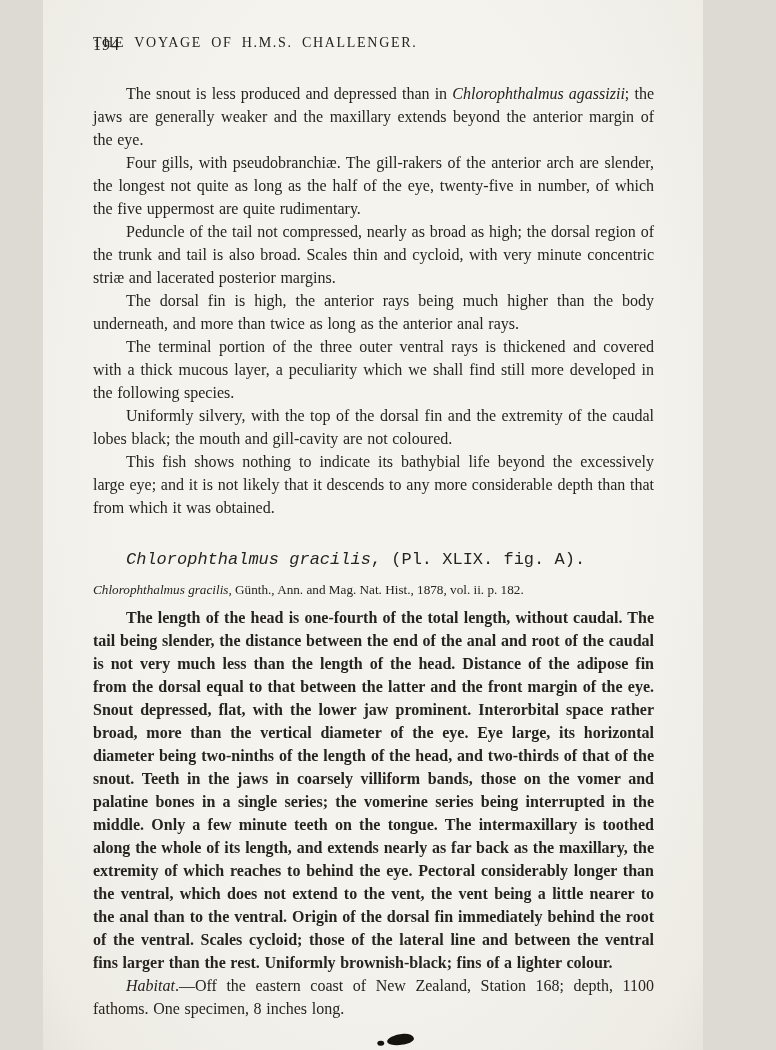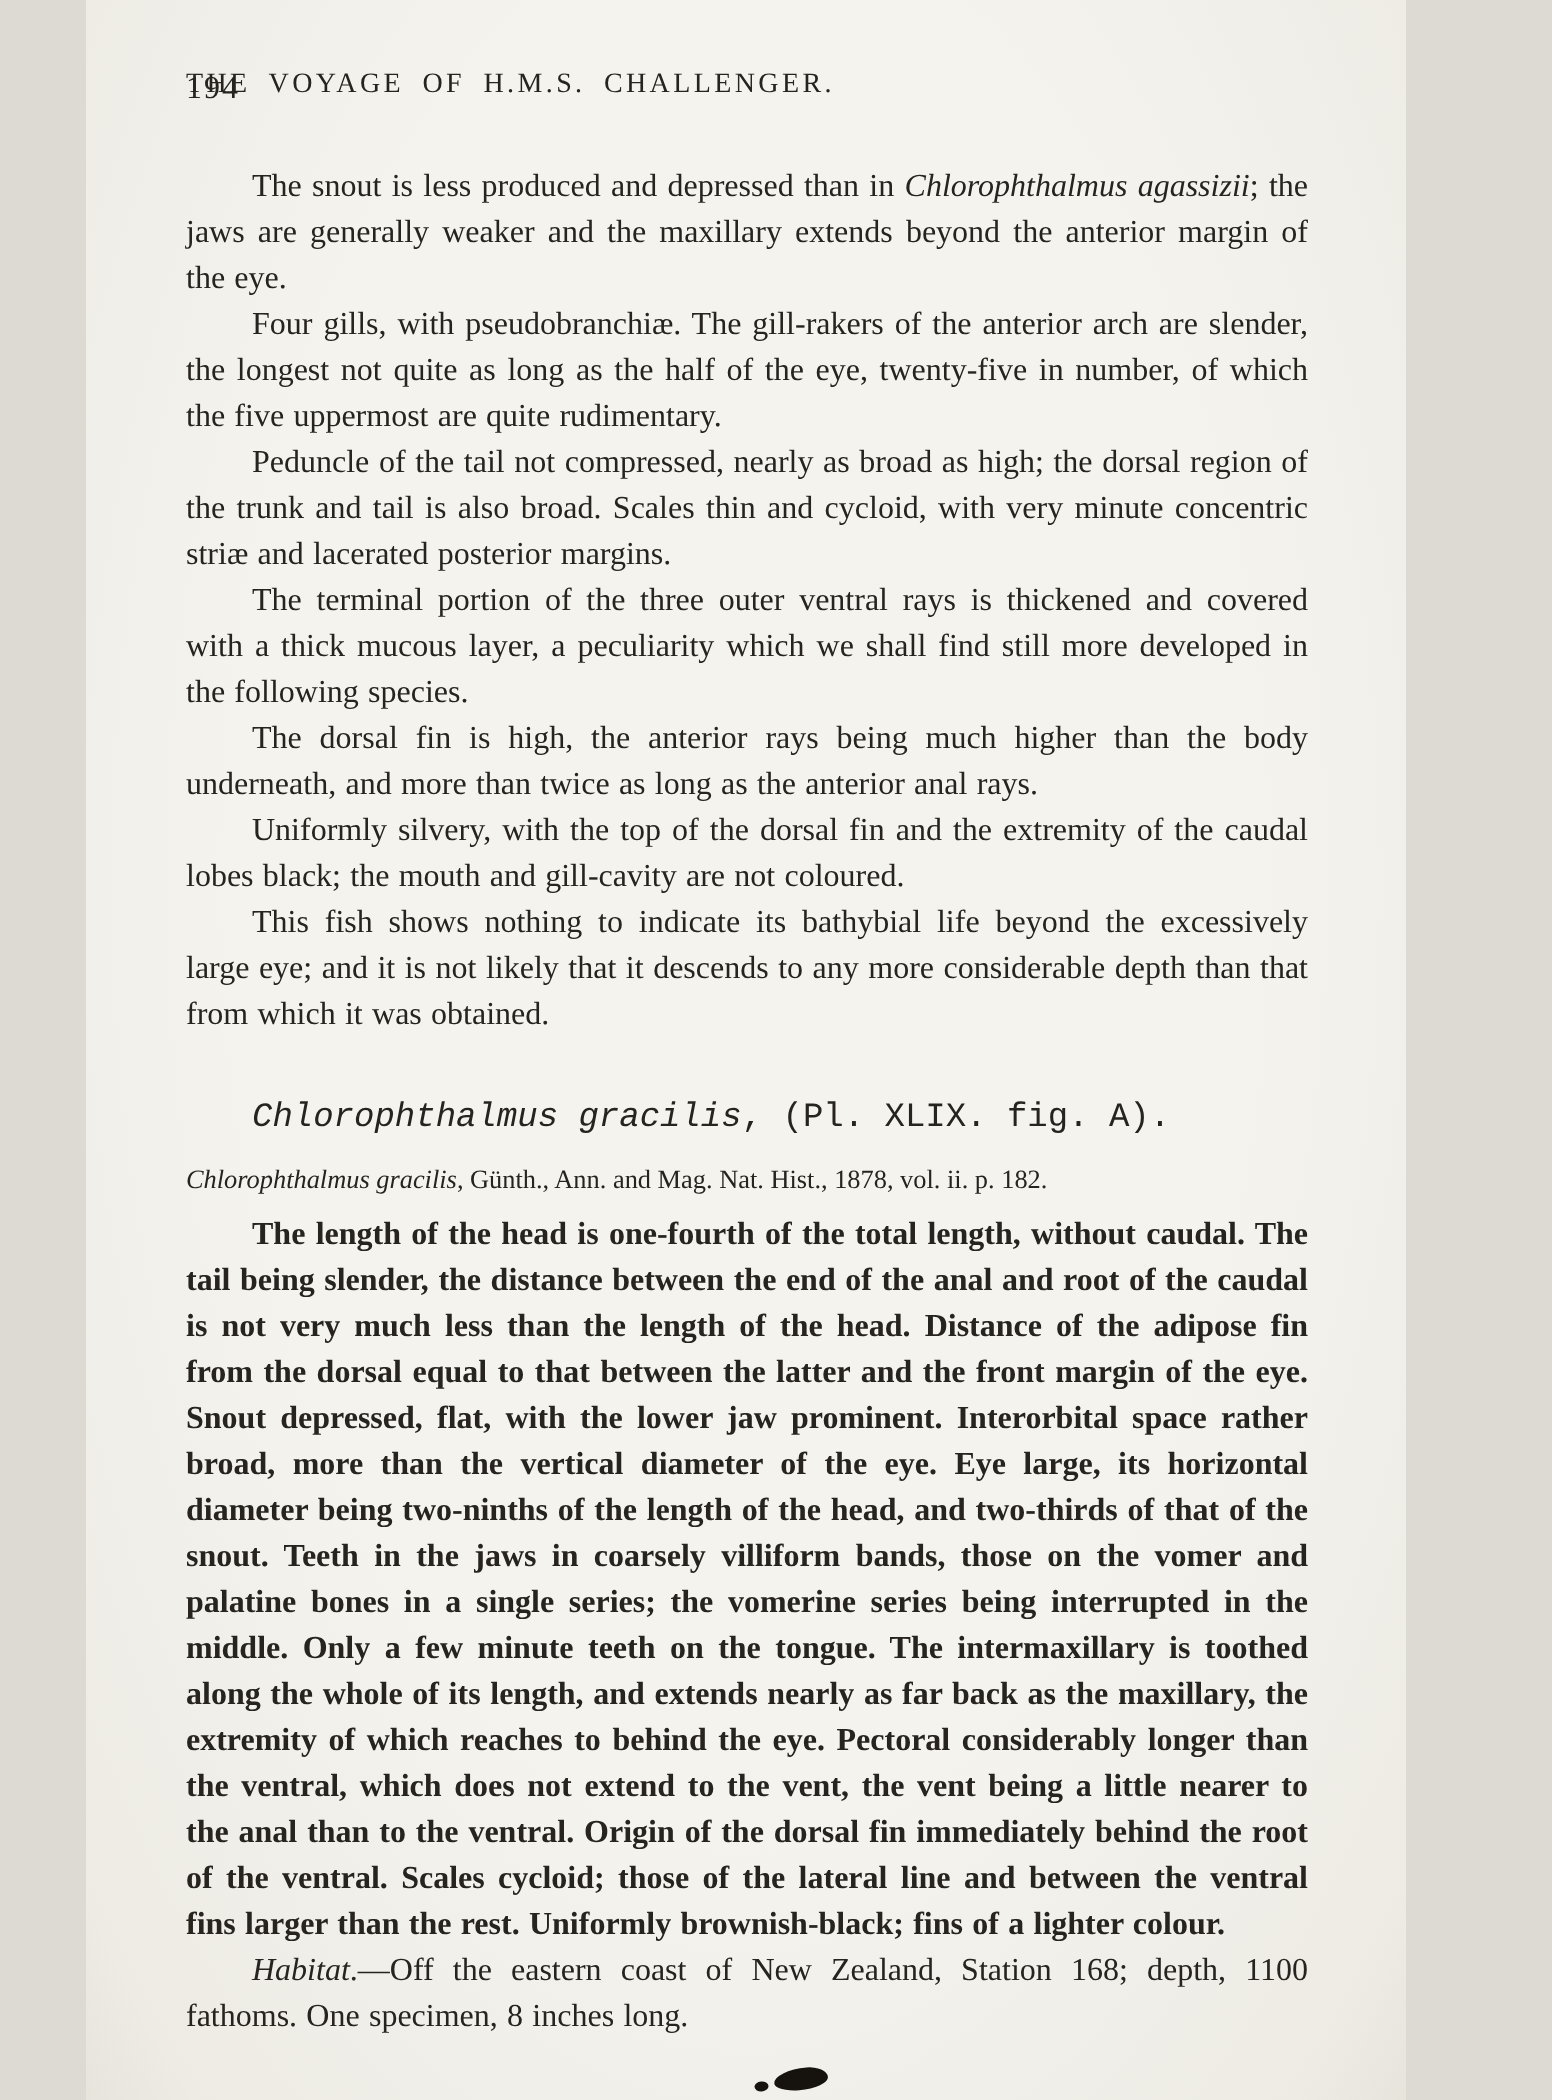--- a/index.html
+++ b/index.html
@@ -100,23 +100,23 @@
   </header>
 
   <main>
 
     <p class="para"><span>The snout is less produced and depressed than in </span><em>Chlorophthalmus agassizii</em><span>; the jaws are generally weaker and the maxillary extends beyond the anterior margin of the eye.</span></p>
 
     <p class="para">Four gills, with pseudobranchiæ.  The gill-rakers of the anterior arch are slender, the longest not quite as long as the half of the eye, twenty-five in number, of which the five uppermost are quite rudimentary.</p>
 
     <p class="para">Peduncle of the tail not compressed, nearly as broad as high; the dorsal region of the trunk and tail is also broad.  Scales thin and cycloid, with very minute concentric striæ and lacerated posterior margins.</p>
 
+    <p class="para">The dorsal fin is high, the anterior rays being much higher than the body underneath, and more than twice as long as the anterior anal rays.</p>
+
     <p class="para">The terminal portion of the three outer ventral rays is thickened and covered with a thick mucous layer, a peculiarity which we shall find still more developed in the following species.</p>
-
-    <p class="para">The dorsal fin is high, the anterior rays being much higher than the body underneath, and more than twice as long as the anterior anal rays.</p>
 
     <p class="para">Uniformly silvery, with the top of the dorsal fin and the extremity of the caudal lobes black; the mouth and gill-cavity are not coloured.</p>
 
     <p class="para">This fish shows nothing to indicate its bathybial life beyond the excessively large eye; and it is not likely that it descends to any more considerable depth than that from which it was obtained.</p>
 
     <h2 class="species-heading" style="font-weight: normal; font-family: Liberation Mono, monospace;"><em>Chlorophthalmus gracilis</em><span>, (Pl. XLIX. fig. A).</span></h2>
 
     <p class="citation"><em>Chlorophthalmus gracilis</em><span>, Günth., Ann. and Mag. Nat. Hist., 1878, vol. ii. p. 182.</span></p>
 
 

